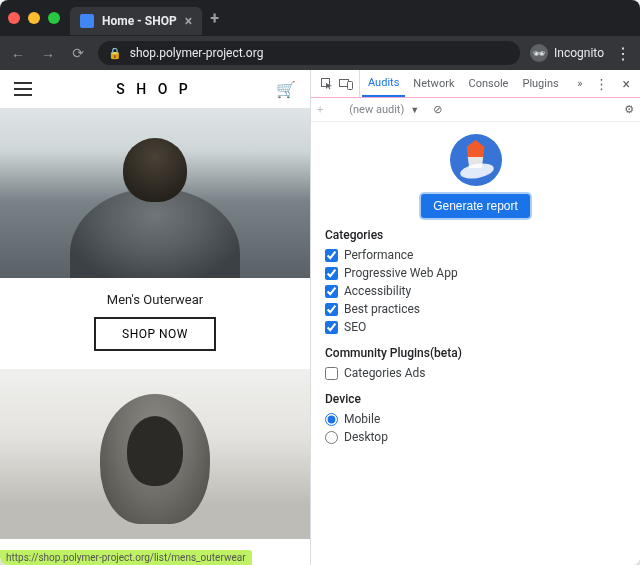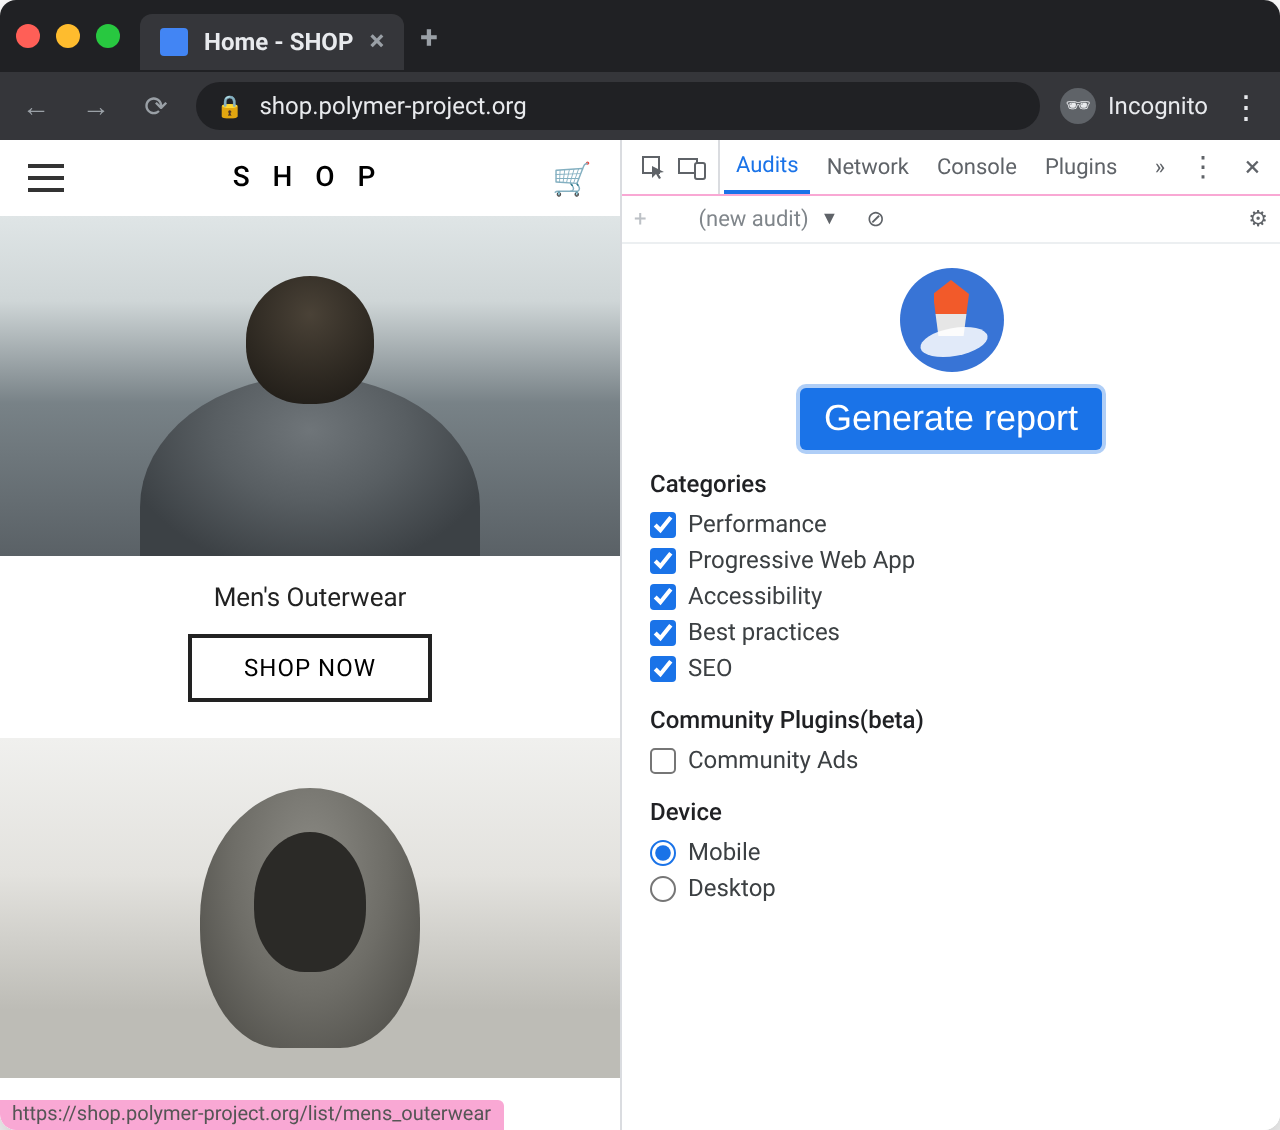--- a/index.html
+++ b/index.html
@@ -41,41 +41,41 @@
   .hero1 .hero-bg { background: linear-gradient(180deg, #dfe5e6 0%, #cfd6d7 25%, #788287 55%, #5a6166 100%); }
   .hero2 .hero-bg { background: linear-gradient(180deg, #f0f0ee 0%, #e3e2de 40%, #bdbcb6 80%); }
   .person { position: absolute; left: 50%; transform: translateX(-50%); bottom: 0; width: 200px; height: 150px; }
   .head { position: absolute; top: 10px; left: 50%; transform: translateX(-50%); width: 64px; height: 64px; border-radius: 50% 50% 45% 45%; background: radial-gradient(circle at 50% 30%, #4a4237 0%, #2d2821 60%, #1b1814 100%); }
   .shoulders { position: absolute; bottom: 0; left: 50%; transform: translateX(-50%); width: 170px; height: 90px; border-radius: 55% 55% 0 0 / 80% 80% 0 0; background: radial-gradient(ellipse at 50% 30%, #6f7579 0%, #585e62 40%, #3c4145 80%); }
   .hood { position:absolute; top:5px; left:50%; transform:translateX(-50%); width:110px; height:130px; border-radius: 55% 55% 40% 40% / 55% 55% 50% 50%; background: radial-gradient(ellipse at 50% 30%, #8b8a84 0%, #6e6d67 50%, #4f4e49 90%); }
   .hood::after { content:""; position:absolute; top:22px; left:50%; transform:translateX(-50%); width:56px; height:70px; border-radius:50% 50% 45% 45%; background: #2b2a27; }
   .section-mid { background: #fff; padding: 14px 0 18px; text-align: center; }
   .section-title { font-size: 13px; color: #222; margin-bottom: 10px; }
   .shopnow { display: inline-block; border: 2px solid #222; padding: 8px 26px; font-size: 12px; letter-spacing: 0.5px; }
-  .statusbar { position: absolute; left: 0; bottom: 0; background: #f9a8d4; color: #555; font-size: 10px; padding: 2px 6px; border-top-right-radius: 3px; }
+  .statusbar { position: absolute; left: 0; bottom: 0; background: #bef264; color: #555; font-size: 10px; padding: 2px 6px; border-top-right-radius: 3px; }
   
   .dt-tabs { height: 28px; border-bottom: 1px solid #f9a8d4; display: flex; align-items: center; padding: 0 4px; font-size: 11px; color: #5f6368; gap: 2px; }
   .dt-pre { display: flex; align-items: center; gap: 6px; padding: 0 6px; border-right: 1px solid #dadce0; height: 100%; }
   .dt-pre svg { display:block; }
   .dt-tab { padding: 0 6px; height: 100%; display: flex; align-items: center; cursor: pointer; }
   .dt-tab.active { color: #1a73e8; border-bottom: 2px solid #1a73e8; }
   .dt-tabs .more { margin-left: auto; padding: 0 4px; }
   .dt-close { padding: 0 6px; font-size: 14px; }
   .dt-toolbar { height: 24px; border-bottom: 1px solid #eceff1; display: flex; align-items: center; padding: 0 6px; font-size: 11px; color: #5f6368; gap: 6px; }
   .dt-toolbar .plus { color: #bdc1c6; }
   .dt-toolbar .label { color: #80868b; margin-left: 20px; }
   .dt-toolbar .drop { font-size: 9px; }
   .dt-toolbar .clear { margin-left: 8px; }
   .dt-toolbar .gear { margin-left: auto; }
   .audits-body { flex: 1; overflow-y: auto; padding: 8px 14px; font-size: 12px; color: #3c4043; }
   .lh-logo-wrap { text-align: center; padding-top: 4px; }
   .lh-logo { width: 52px; height: 52px; border-radius: 50%; background: #3874d6; margin: 0 auto; position: relative; overflow: hidden; }
   .lh-logo::before { content:""; position:absolute; left:50%; top:6px; transform:translateX(-50%); width:18px; height:28px; background: linear-gradient(#f25a2a 0 60%, #e6e6e6 60% 100%); clip-path: polygon(50% 0, 100% 25%, 85% 100%, 15% 100%, 0 25%); }
   .lh-logo::after { content:""; position:absolute; left:10px; bottom:8px; width:34px; height:14px; background: rgba(255,255,255,0.85); border-radius: 50%; transform: rotate(-10deg); }
-  .gen-btn { display: block; margin: 8px auto 6px; background: #1a73e8; color: #fff; border: none; border-radius: 3px; padding: 5px 12px; font-size: 18px; box-shadow: 0 0 0 2px rgba(26,115,232,0.35); }
+  .gen-btn { display: block; margin: 8px auto 6px; background: #1a73e8; color: #fff; border: none; border-radius: 3px; padding: 5px 12px; font-size: 12px; box-shadow: 0 0 0 2px rgba(26,115,232,0.35); }
   .blurb { text-align: center; font-size: 11px; color: #5f6368; line-height: 1.35; margin: 0 4px 8px; }
   .blurb a { color: #1a73e8; text-decoration: none; }
   .group-h { font-size: 12px; font-weight: 500; color: #202124; margin: 10px 0 4px; }
   .chk, .rad { display: flex; align-items: flex-end; gap: 6px; font-size: 12px; color: #3c4043; padding: 2px 0; }
   .chk input, .rad input { accent-color: #1a73e8; width: 13px; height: 13px; }
   .unchecked { accent-color: #9aa0a6; }
 </style>
 </head>
 <body>
 
@@ -197,21 +197,21 @@
             <span>Best practices</span>
           </label>
         <label class="chk">
             <input type="checkbox" checked="" style="">
             <span>SEO</span>
           </label>
 
         <div class="group-h">Community Plugins(beta)</div>
         <label class="chk">
             <input type="checkbox" class="unchecked" style="">
-            <span>Community Ads</span>
+            <span>Categories Ads</span>
           </label>
 
         <div class="group-h">Device</div>
         <label class="rad">
             <input type="radio" name="dev" checked="" style="">
             <span>Mobile</span>
           </label>
         <label class="rad">
             <input type="radio" name="dev" style="">
             <span>Desktop</span>

